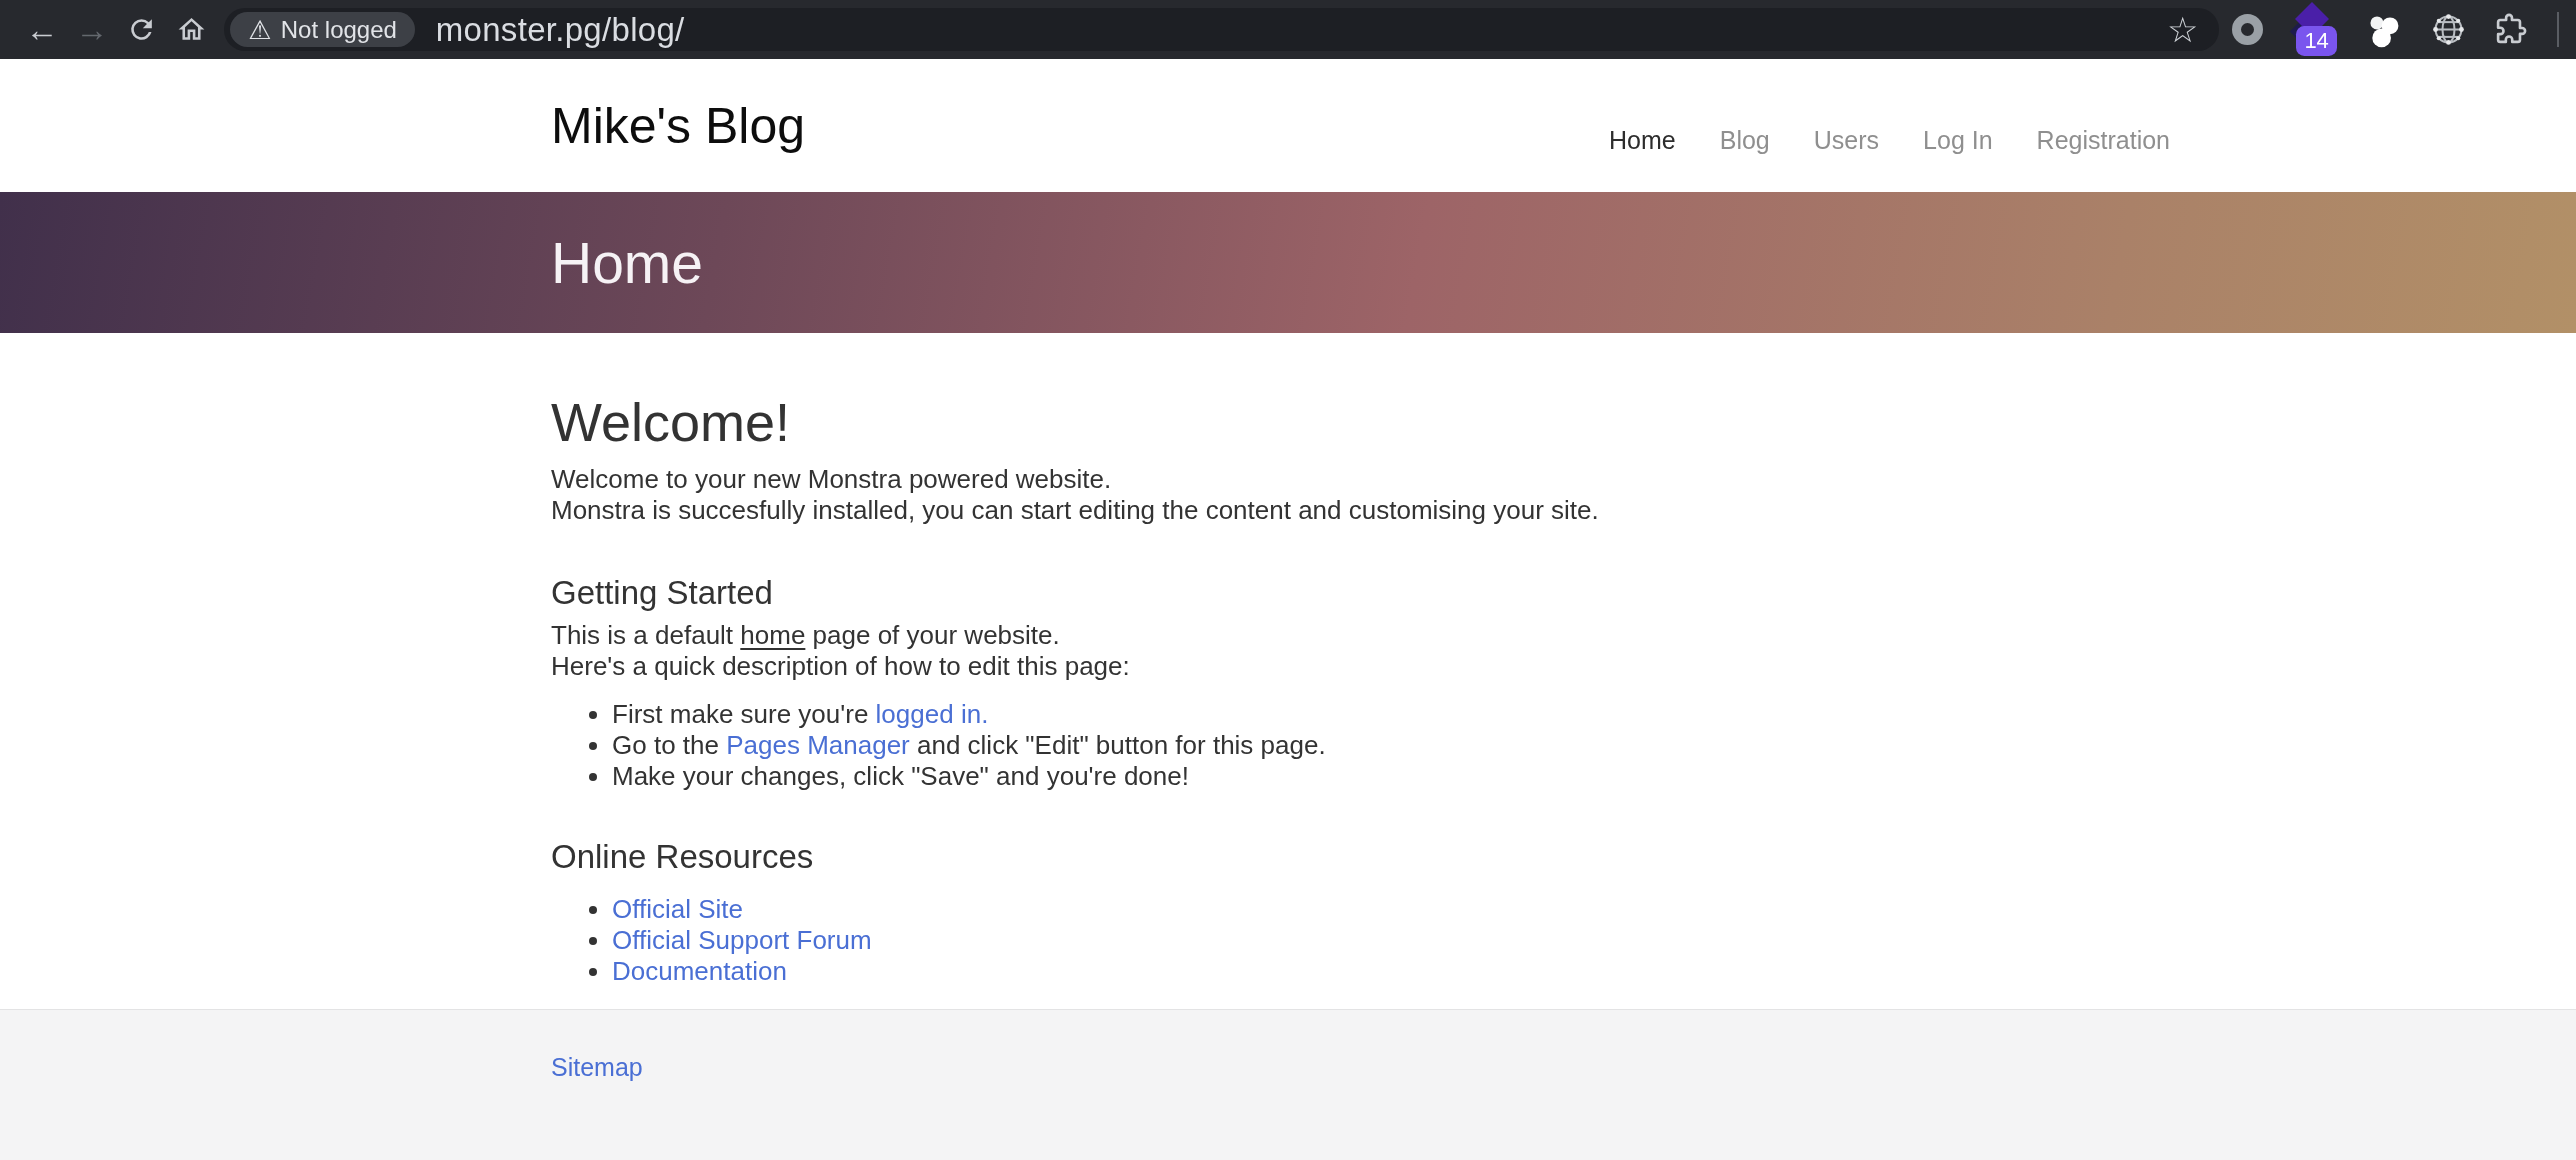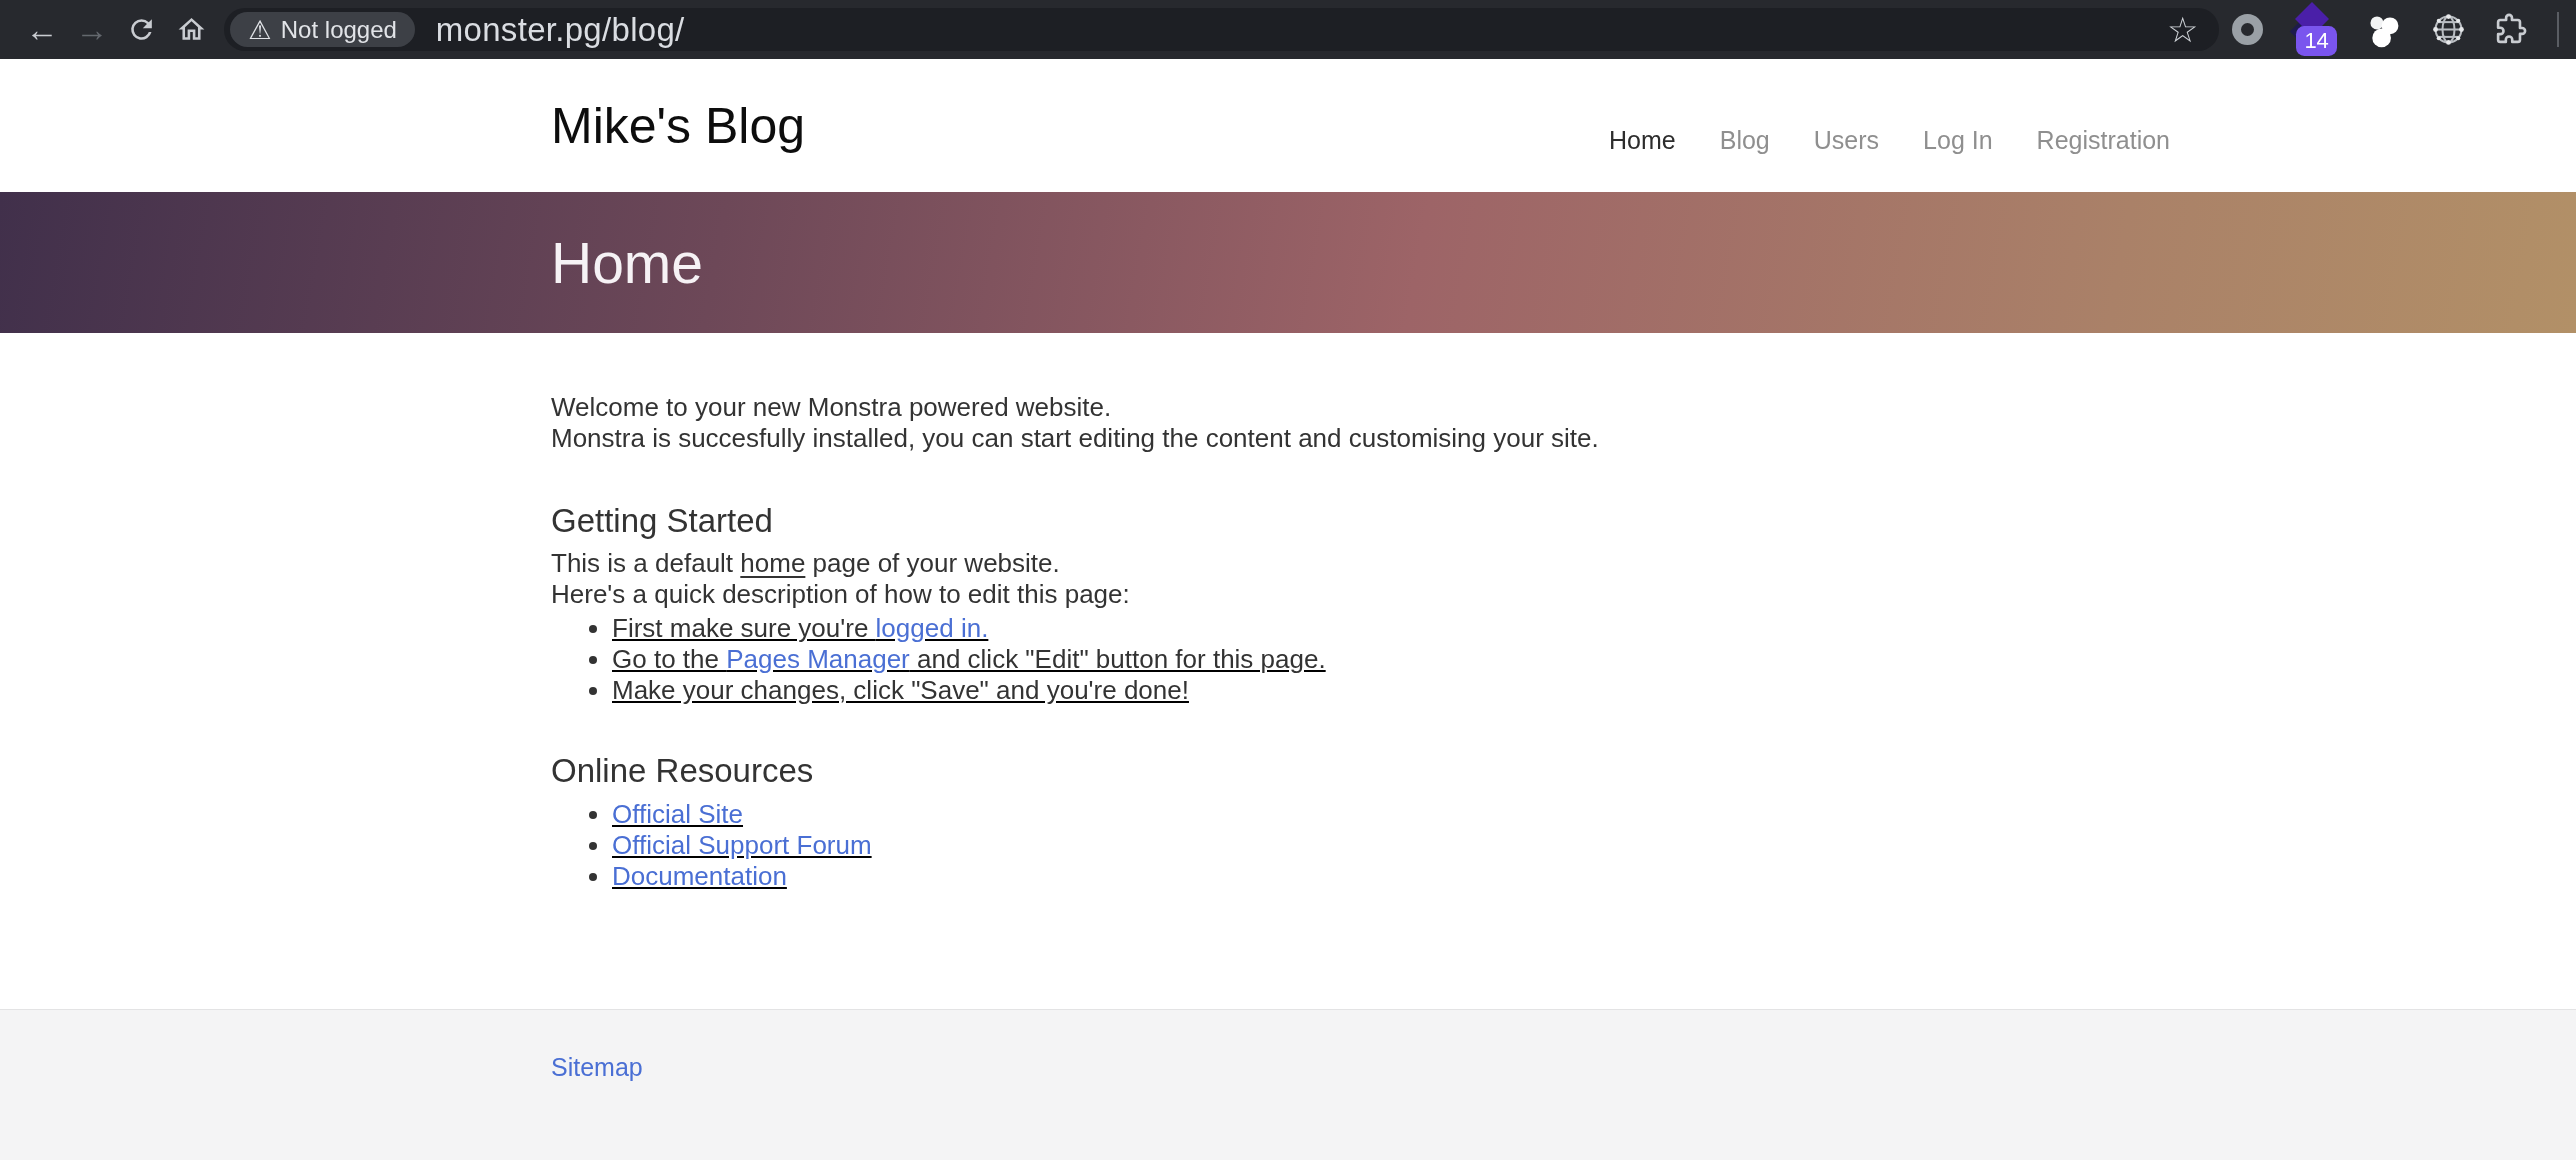--- a/index.html
+++ b/index.html
@@ -83,21 +83,21 @@
   .main h1 {
     margin:0 0 11px 0; font-size:54px; line-height:61px;
     font-weight:400; color:#333333;
   }
   .main p { margin:0; font-size:26px; line-height:31px; color:#333333; }
   .main h3 {
     margin:46px 0 7.4px 0; font-size:33px; line-height:41px;
     font-weight:400; color:#333333;
   }
   .main h3.resources { margin-top:44px; }
-  .main ul { margin:3px 0 0 0; padding:0 0 0 61px;text-decoration:underline; }
+  .main ul { margin:17px 0 0 0; padding:0 0 0 61px; }
   .main li { font-size:26px; line-height:31px; color:#333333; }
   a.link { color:#4a6fd4; text-decoration:none; cursor:pointer; }
   .underlined { text-decoration:underline; text-underline-offset:3.7px; }
 
   
   .footer {
     position:absolute; left:0; top:1009px; width:2576px; height:152px;
     background:#f4f4f5; border-top:0.9px solid #e3e3e4;
   }
   .sitemap { position:absolute; left:551px; top:43px; font-size:25px;text-align:center; }
@@ -188,20 +188,21 @@
       <a>Registration</a>
     </div>
   </div>
 </div>
 
 <div class="hero">
   <div class="hero-title">Home</div>
 </div>
 
 <div class="main">
+  <h1>Welcome!</h1>
   <p>Welcome to your new Monstra powered website.</p>
   <p>Monstra is succesfully installed, you can start editing the content and customising your site.</p>
 
   <h3>Getting Started</h3>
   <p><span>This is a default </span><span class="underlined">home</span><span> page of your website.</span></p>
   <p>Here's a quick description of how to edit this page:</p>
 
   <ul>
     <li><span>First make sure you're </span><a class="link">logged in.</a><span></span></li>
     <li><span>Go to the </span><a class="link">Pages Manager</a><span> and click "Edit" button for this page.</span></li>

